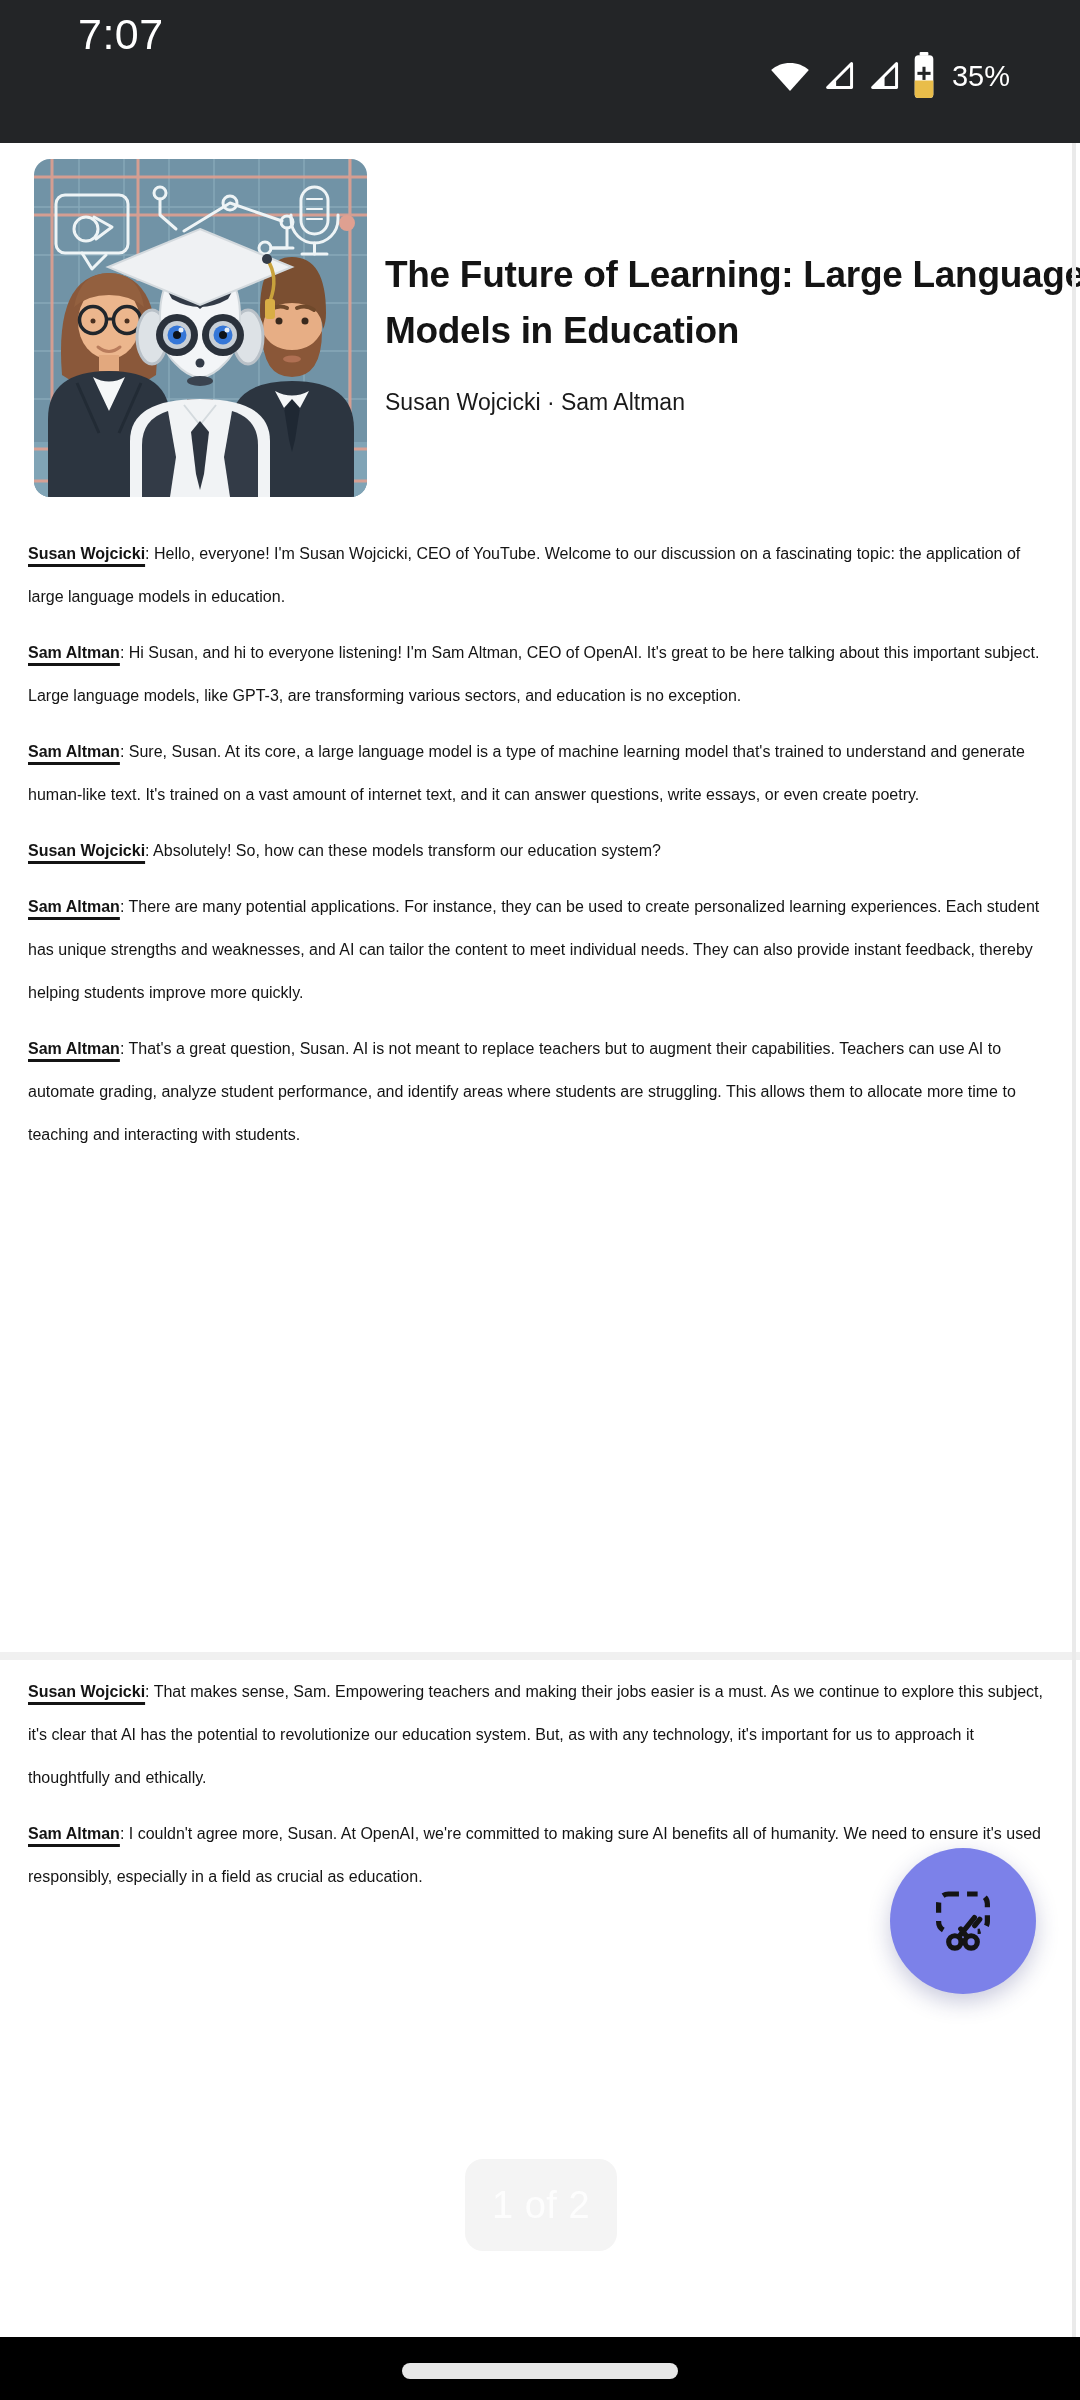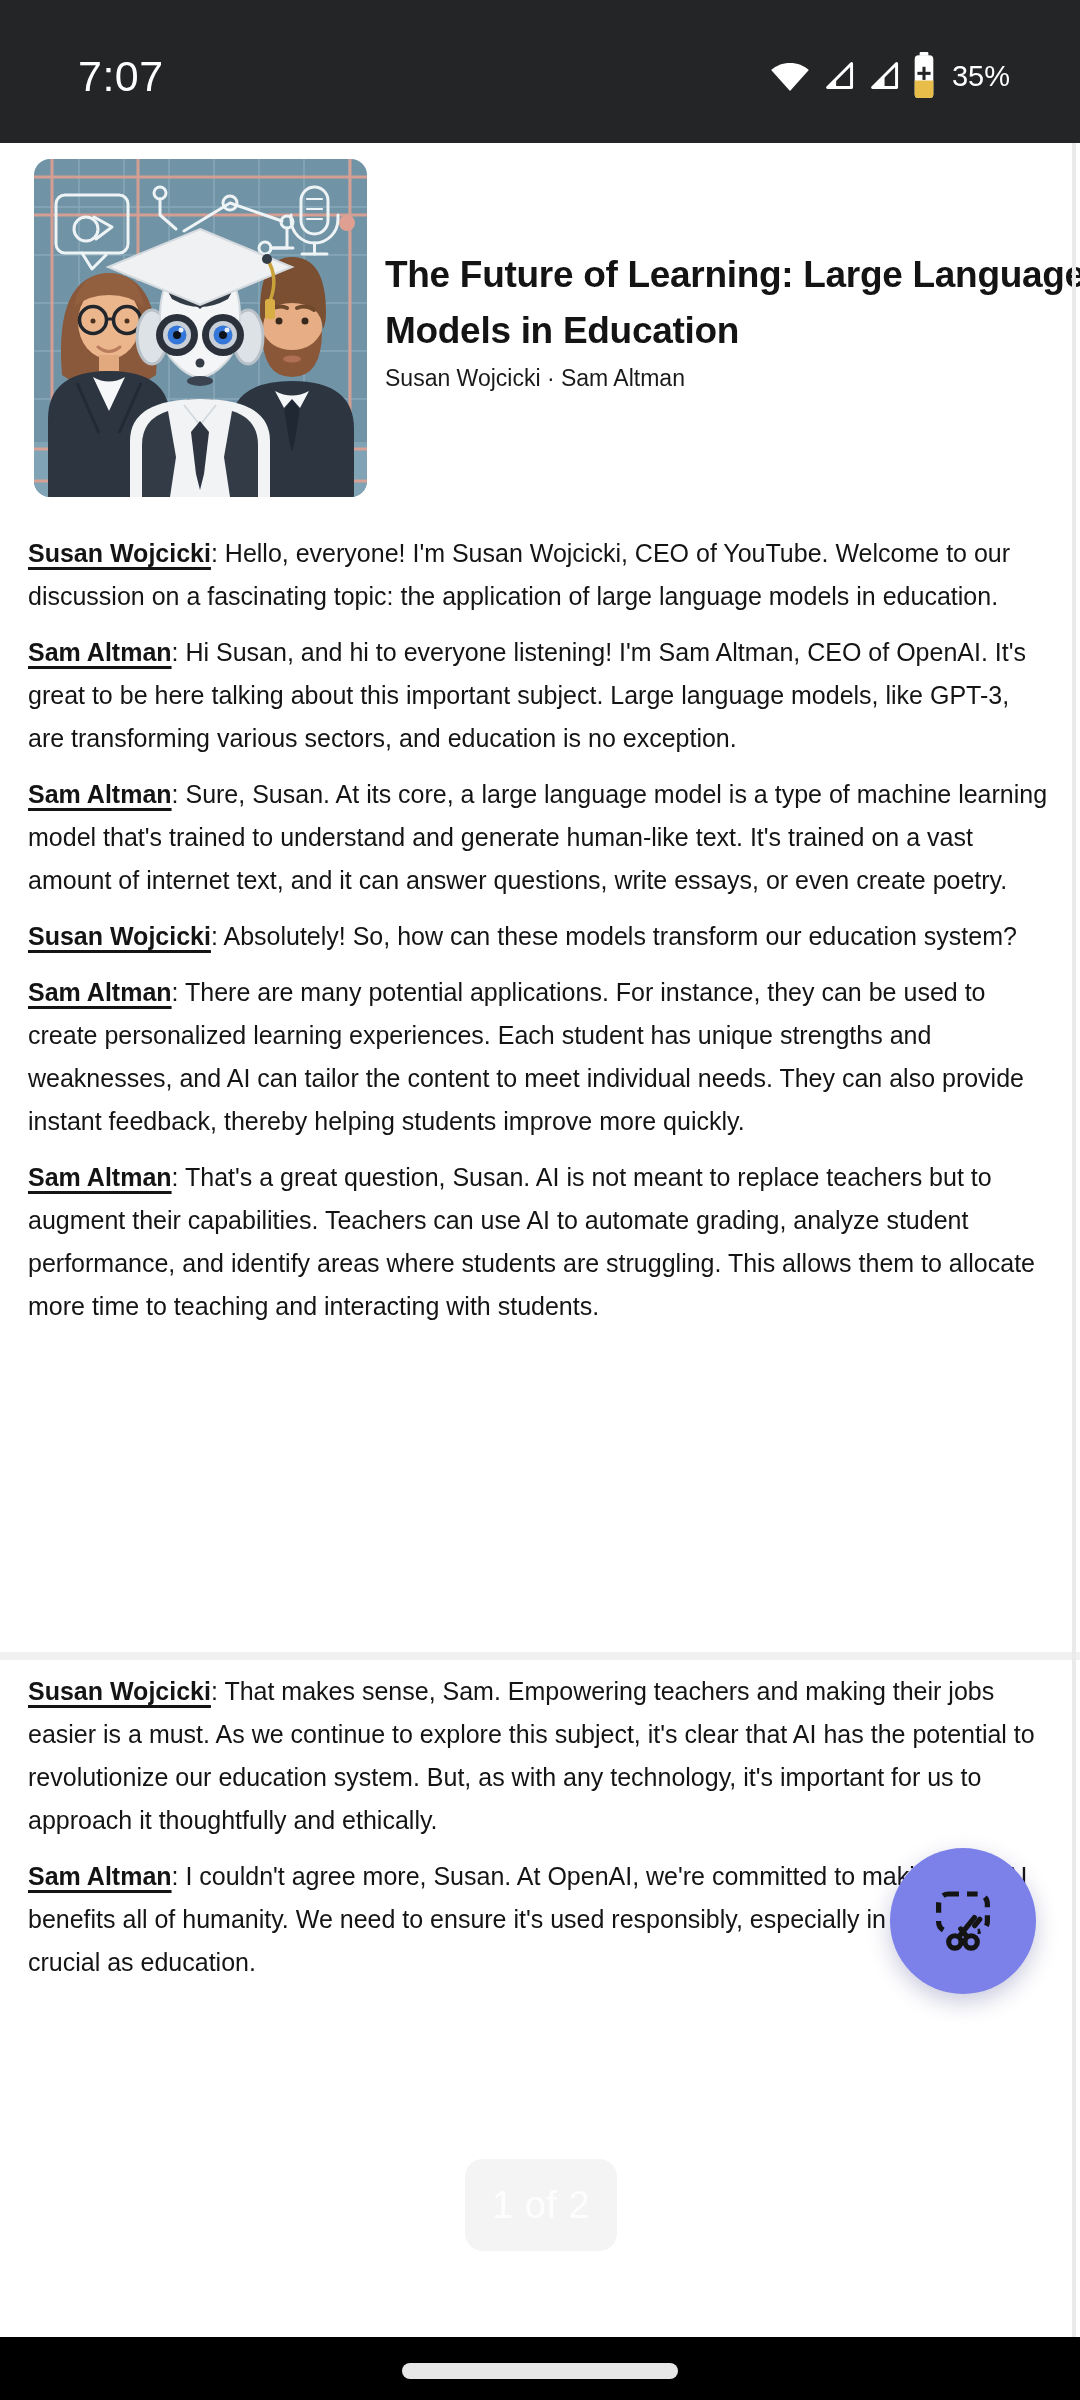--- a/index.html
+++ b/index.html
@@ -4,39 +4,39 @@
 <style>
   html,body{margin:0;padding:0;background:#555;}
   .screen{
     position:relative;width:1080px;height:2400px;overflow:hidden;
     background:#ffffff;font-family:"Liberation Sans",sans-serif;
     margin:0 auto;
   }
   
   .status-bar{
     position:absolute;top:0;left:0;width:1080px;height:143px;
-    background:#232527;color:#fff;display:flex;align-items:center;
+    background:#232527;color:#fff;display:flex;
     justify-content:space-between;box-sizing:border-box;
     padding:10px 70px 0 78px;
   }
   .sb-time{font-size:43px;letter-spacing:.5px;}
   .sb-right{display:flex;align-items:center;gap:13px;}
   .sb-batt-text{font-size:29px;margin-left:4px;}
   
   .reader{
     position:absolute;top:143px;left:0;width:1080px;height:2194px;
     background:#fff;color:#141414;
   }
   .page-one{height:1509px;overflow:hidden;}
   .doc-header{display:flex;margin:16px 28px 0 34px;}
   .cover{width:333px;height:338px;border-radius:16px;overflow:hidden;flex:none;}
   .title-col{margin-left:18px;padding-top:88px;min-width:0;}
   .doc-title{font-size:37px;font-weight:700;line-height:56px;letter-spacing:-.3px;white-space:nowrap;}
-  .doc-byline{font-size:23px;margin-top:6px;color:#1a1a1a;}
-  .body-text{padding:35px 28px 0 28px;font-size:25px;line-height:43px;}
+  .doc-byline{font-size:23px;margin-top:30px;color:#1a1a1a;}
+  .body-text{padding:35px 28px 0 28px;font-size:16px;line-height:43px;}
   .body-text.pg2{padding-top:10px;}
   .para{margin:0 0 13px 0;}
   .speaker{font-weight:700;text-decoration:underline;text-decoration-thickness:2.5px;text-underline-offset:5px;}
   .page-gap{height:8px;background:#f0f0f0;}
   .gutter-line{position:absolute;left:1072px;top:0;width:4px;height:2194px;background:#eaeaea;}
   
   .fab{
     position:absolute;left:890px;top:1705px;width:146px;height:146px;border-radius:50%;
     background:#7c81e9;display:flex;align-items:center;justify-content:center;
     box-shadow:0 8px 22px rgba(40,45,120,.25);border:none;cursor:pointer;

